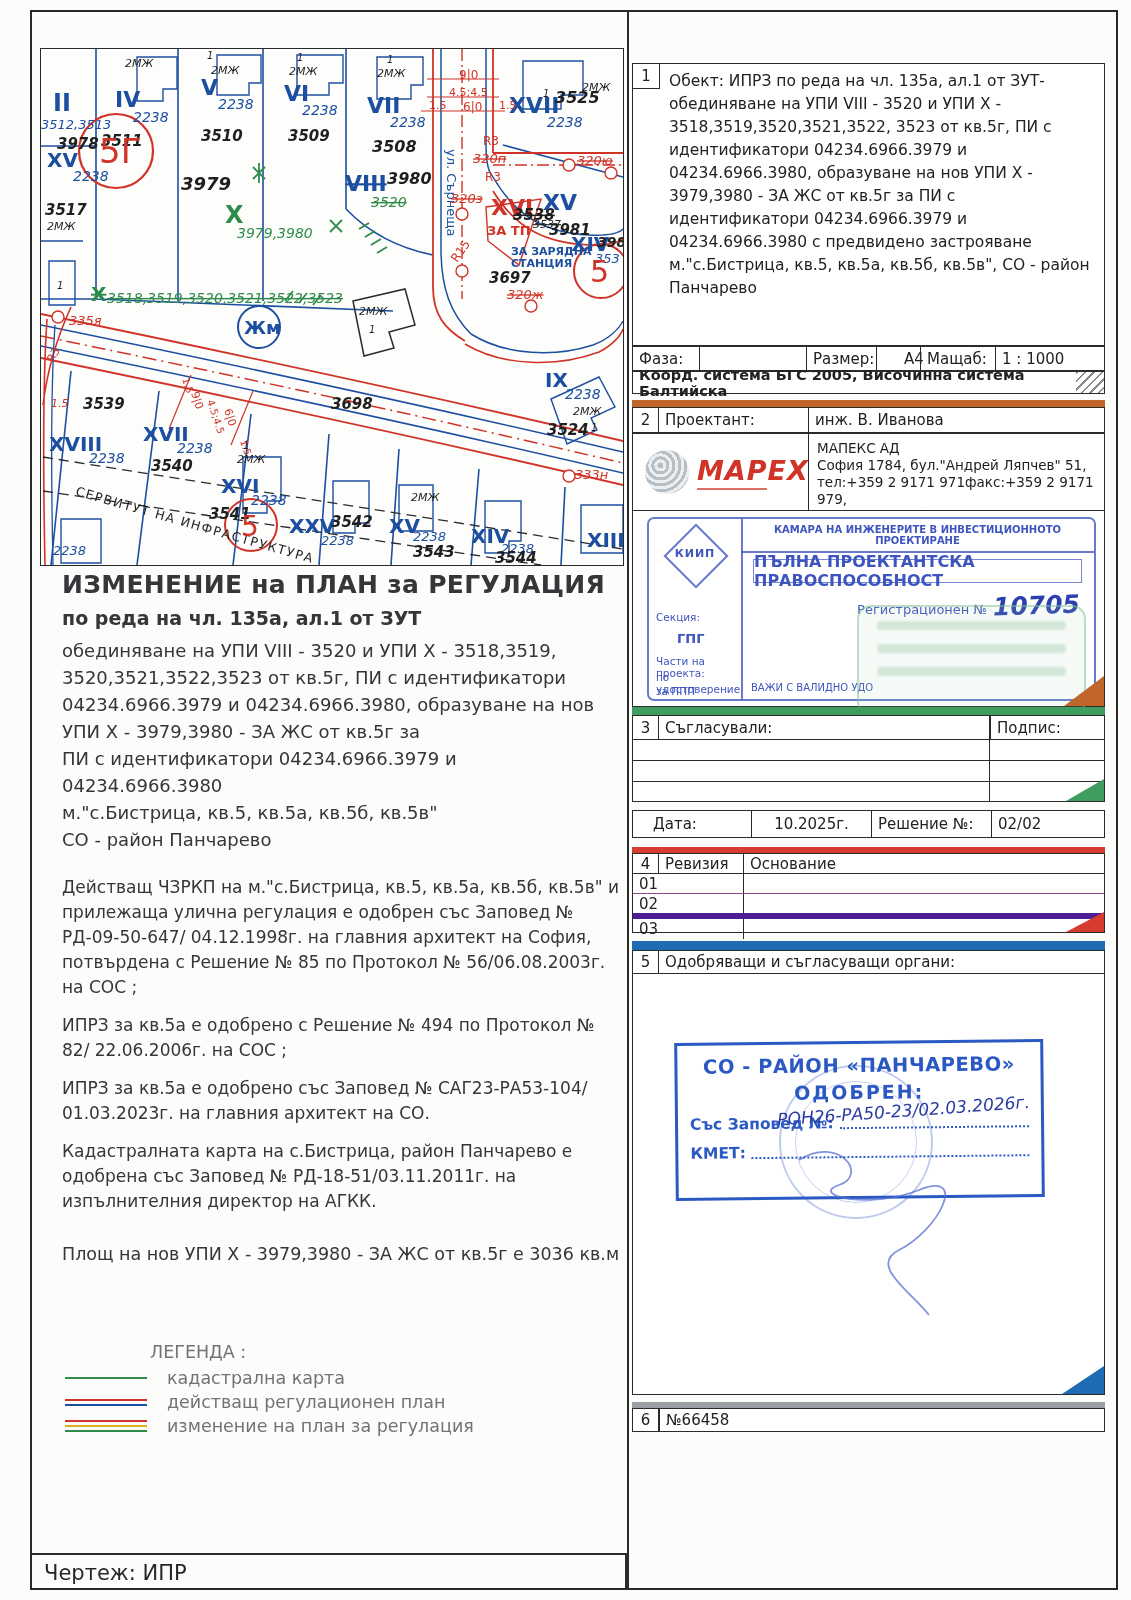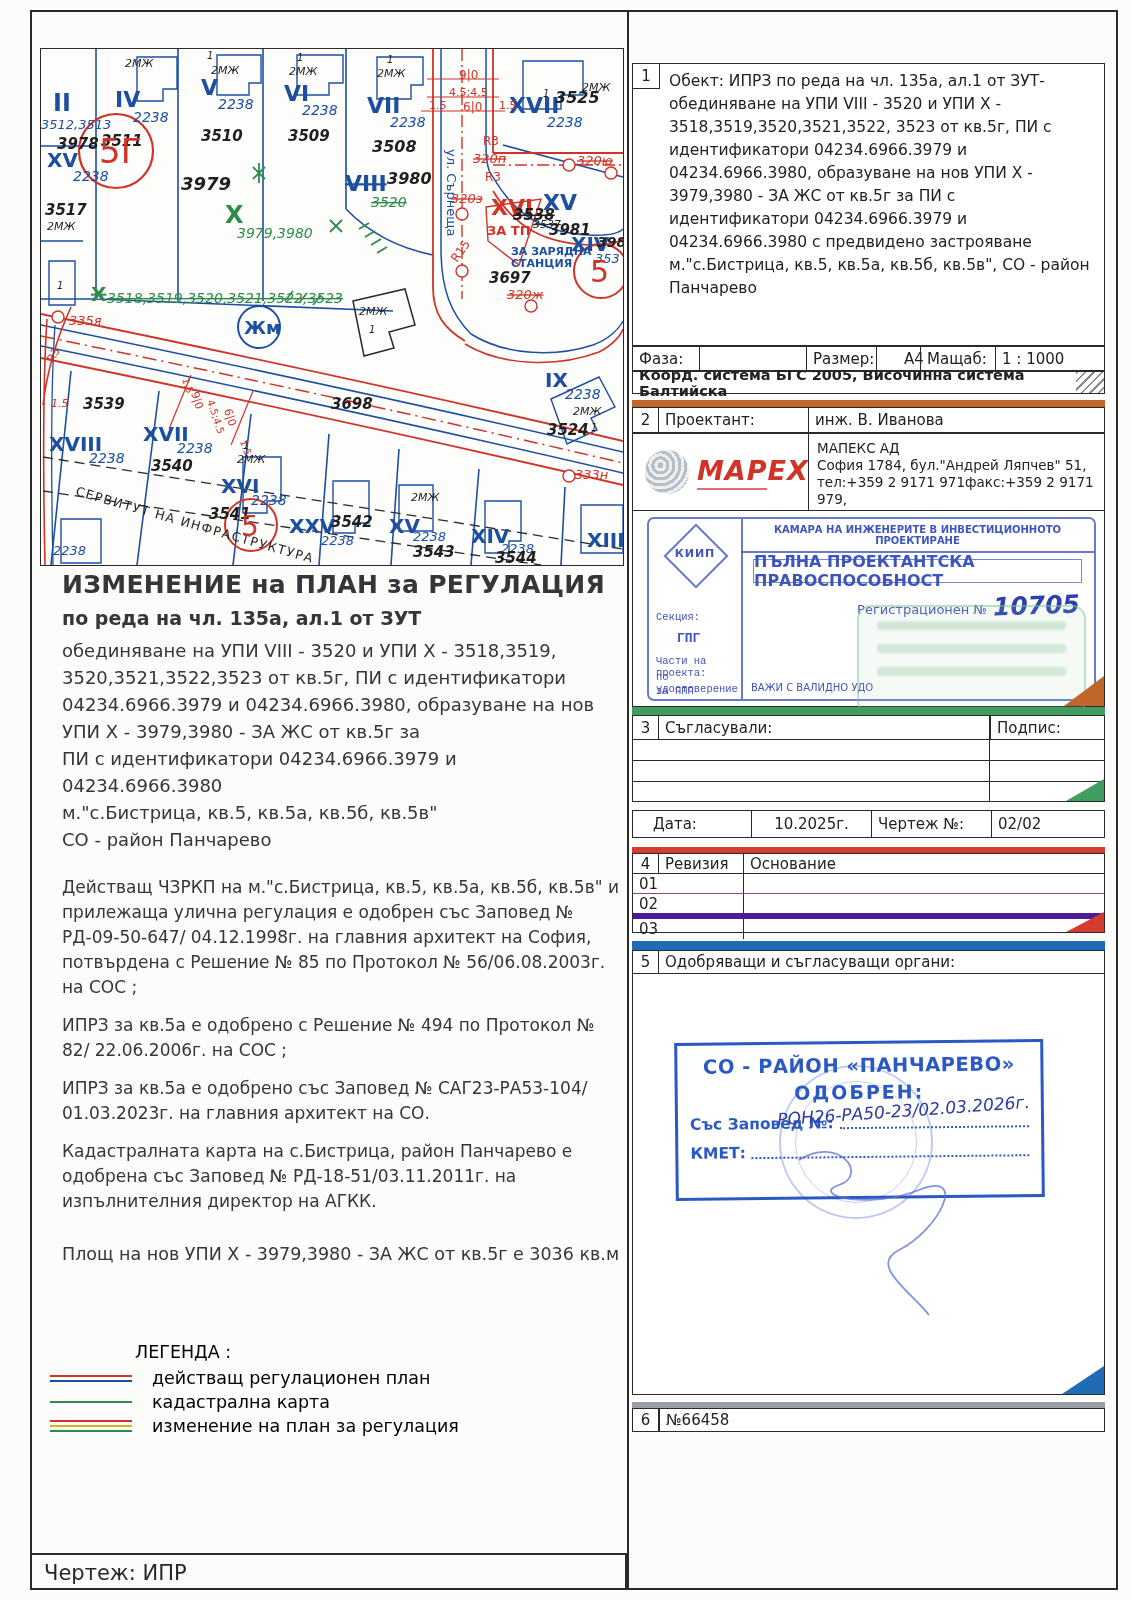--- a/index.html
+++ b/index.html
@@ -10,21 +10,21 @@
   .map-frame{position:absolute;left:40px;top:48px;width:582px;height:516px;border:1.5px solid #2a2a2a;box-sizing:content-box;background:#fdfdfc;}
   svg{display:block;font-family:"DejaVu Sans",sans-serif;}
   .main-text{position:absolute;left:62px;top:570px;width:560px;color:#35353a;}
   .h1{font-size:25px;font-weight:bold;letter-spacing:.3px;}
   .h2{font-size:19px;font-weight:bold;margin-top:8px;}
   .intro{margin-top:8px;font-size:18px;line-height:27px;}
   .scale{font-size:22px;font-weight:bold;margin-top:8px;}
   .paras{margin-top:22px;font-size:17px;line-height:25px;}
   .paras p{margin:0 0 13px 0;}
   .area-note{margin-top:28px;font-size:17.5px;}
-  .legend{position:absolute;left:50px;top:1342px;font-size:17.5px;color:#000000;}
+  .legend{position:absolute;left:65px;top:1342px;font-size:17.5px;color:#737373;}
   .legend-title{margin-left:85px;margin-bottom:4px;}
   .leg-row{display:flex;align-items:center;height:24px;}
   .sw{width:82px;margin-right:20px;display:flex;flex-direction:column;justify-content:center;gap:3px;}
   .sw i{display:block;height:0;border-top-width:2px;border-top-style:solid;}
   .footer{position:absolute;left:30px;top:1553px;width:597px;height:37px;border-top:2px solid #2a2a2a;border-right:2px solid #2a2a2a;box-sizing:border-box;display:flex;align-items:center;}
   .footer span{font-size:21px;margin-left:14px;color:#26262a;}
   
   .tb{position:absolute;left:627px;top:10px;width:491px;height:1580px;border-left:2px solid #2a2a2a;box-sizing:border-box;font-size:15px;}
   .box{position:absolute;left:3px;width:473px;border:1.5px solid #2a2a2a;box-sizing:border-box;background:#fff;}
   .numcell{position:absolute;left:0;top:0;width:26px;height:24px;border-right:1.5px solid #2a2a2a;border-bottom:1.5px solid #2a2a2a;display:flex;align-items:center;justify-content:center;font-size:15px;background:#fff;}
@@ -32,21 +32,21 @@
   .row{display:flex;align-items:center;}
   .cell{height:100%;display:flex;align-items:center;padding:0 6px;box-sizing:border-box;}
   .bl{border-left:1.5px solid #2a2a2a;}
   .hatch{background:repeating-linear-gradient(135deg,#8a8a8a 0 1.5px,transparent 1.5px 6px);}
   .tri{position:absolute;width:0;height:0;}
   
   .kiip{position:absolute;left:14px;top:6px;width:445px;height:180px;border:2px solid rgba(62,84,190,.78);border-radius:7px;color:#3e54be;}
   .kiip .left{position:absolute;left:0;top:0;bottom:0;width:92px;border-right:2px solid rgba(62,84,190,.78);}
   .diamond{position:absolute;left:24px;top:14px;width:42px;height:42px;border:2px solid rgba(62,84,190,.8);transform:rotate(45deg);}
   .kiip-name{position:absolute;left:6px;top:28px;width:80px;text-align:center;font-size:11px;font-weight:bold;letter-spacing:1px;filter:blur(.4px);}
-  .kiip .left .t{position:absolute;left:7px;font-size:10.5px;filter:blur(.3px);font-family:Liberation Mono, monospace;}
+  .kiip .left .t{position:absolute;left:7px;font-size:10.5px;filter:blur(.3px);}
   .kiip-r1{position:absolute;left:92px;right:0;top:0;height:32px;border-bottom:2px solid rgba(62,84,190,.78);display:flex;align-items:center;justify-content:center;font-size:10px;font-weight:bold;text-align:center;filter:blur(.4px);}
   .kiip-r2{position:absolute;left:104px;right:12px;top:40px;height:22px;border:1.5px solid rgba(62,84,190,.7);display:flex;align-items:center;justify-content:center;font-size:16px;font-weight:bold;filter:blur(.4px);}
   .kiip-reg{position:absolute;right:14px;top:72px;font-size:13px;display:flex;align-items:baseline;gap:6px;}
   .kiip-reg b{font-size:25px;font-style:italic;color:#2b3fae;transform:rotate(-2deg);display:inline-block;}
   .kiip-valid{position:absolute;left:102px;bottom:6px;font-size:10px;filter:blur(.4px);}
   .ghost{position:absolute;right:8px;top:86px;width:225px;height:106px;border:2px solid rgba(130,195,150,.5);border-radius:14px;background:rgba(170,215,180,.12);}
   .ghost i{display:block;height:9px;margin:14px 18px 0 18px;background:rgba(140,195,155,.33);border-radius:4px;filter:blur(1px);}
   
   .appr{position:absolute;left:46px;top:1031px;width:363px;height:152px;border:3px solid #2b59c3;color:#2b59c3;transform:rotate(-.6deg);background:transparent;}
   .appr .l1{font-size:19.5px;font-weight:bold;text-align:center;margin-top:10px;letter-spacing:.5px;}
@@ -249,30 +249,30 @@
       <p>ИПРЗ за кв.5а е одобрено със Заповед № САГ23-РА53-104/ 01.03.2023г. на главния архитект на СО.</p>
       <p>Кадастралната карта на с.Бистрица, район Панчарево е одобрена със Заповед № РД-18-51/03.11.2011г. на изпълнителния директор на АГКК.</p>
       <div class="area-note">Площ на нов УПИ X - 3979,3980 - ЗА ЖС от кв.5г е 3036 кв.м</div>
     </div>
   </div>
 
   <div class="legend">
     <div class="legend-title">ЛЕГЕНДА :</div>
     <div class="leg-row">
       <span class="sw">
+          <i style="border-color:#2f8b4a"></i>
+        </span>
+      <span>кадастрална карта</span>
+    </div>
+    <div class="leg-row">
+      <span class="sw">
           <i style="border-color:#d03327"></i>
           <i style="border-color:#1d4fa1"></i>
         </span>
       <span>действащ регулационен план</span>
-    </div>
-    <div class="leg-row">
-      <span class="sw">
-          <i style="border-color:#2f8b4a"></i>
-        </span>
-      <span>кадастрална карта</span>
     </div>
     <div class="leg-row">
       <span class="sw">
           <i style="border-color:#d03327"></i>
           <i style="border-color:#d6b421"></i>
           <i style="border-color:#2f8b4a"></i>
         </span>
       <span>изменение на план за регулация</span>
     </div>
   </div>
@@ -361,21 +361,21 @@
       </div>
       <div style="position:absolute;left:0;top:23px;right:0;height:21px;border-bottom:1.5px solid #2a2a2a;"></div>
       <div style="position:absolute;left:0;top:44px;right:0;height:21px;border-bottom:1.5px solid #2a2a2a;"></div>
       <div style="position:absolute;right:114px;top:0;bottom:0;width:0;border-right:1.5px solid #2a2a2a;"></div>
       <div class="tri" style="right:0;bottom:0;border-left:38px solid transparent;border-bottom:22px solid #3f9e5f;"></div>
     </div>
 
     <div class="box row" style="top:800px;height:28px;">
       <div class="cell" style="width:118px;padding-left:20px;">Дата:</div>
       <div class="cell bl" style="width:120px;justify-content:center;">10.2025г.</div>
-      <div class="cell bl" style="width:120px;">Чертеж №:</div>
+      <div class="cell bl" style="width:120px;">Решение №:</div>
       <div class="cell bl" style="flex:1;">02/02</div>
     </div>
 
     <div class="bar" style="top:837px;height:6px;background:#d63b2f;"></div>
 
     <div class="box" style="top:843px;height:80px;">
       <div style="display:flex;height:19px;border-bottom:1.5px solid #2a2a2a;">
         <div class="cell" style="width:26px;justify-content:center;border-right:1.5px solid #2a2a2a;">4</div>
         <div class="cell" style="width:84px;">Ревизия</div>
         <div class="cell bl" style="flex:1;">Основание</div>

